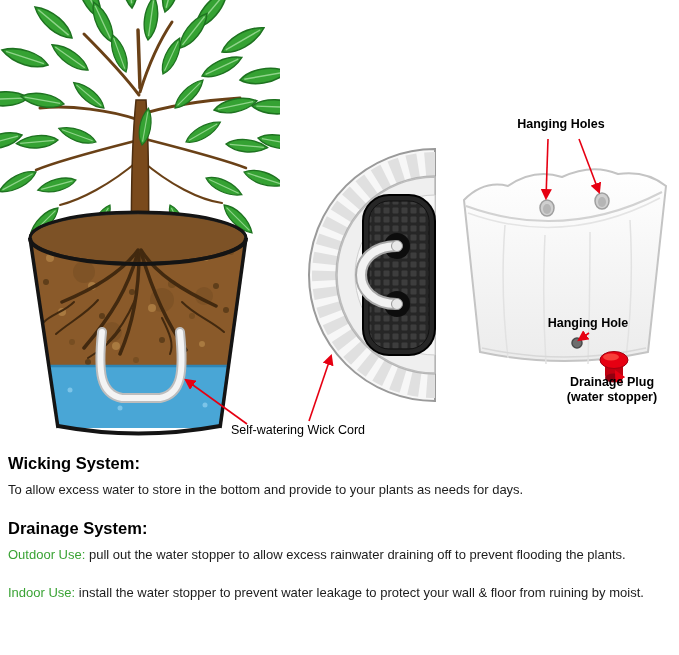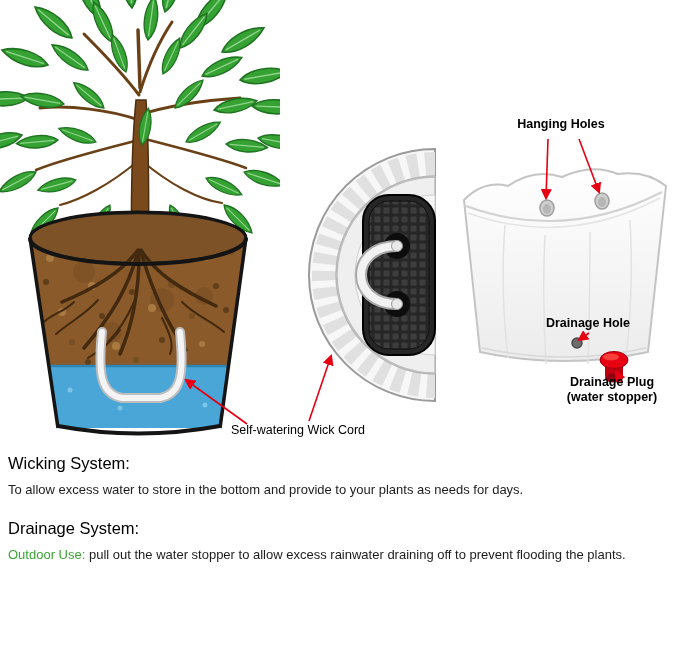--- a/index.html
+++ b/index.html
@@ -3,21 +3,21 @@
 <meta charset="utf-8">
 <style>
   html,body{margin:0;padding:0;background:#fff;}
   .canvas{position:relative;width:679px;height:655px;background:#fff;overflow:hidden;
           font-family:"Liberation Sans",sans-serif;}
   .ill{position:absolute;}
   .overlay{position:absolute;left:0;top:0;pointer-events:none;}
   .lbl{position:absolute;font-size:12.5px;color:#000;line-height:1.18;}
   .lbl.center{text-align:center;font-weight:bold;}
   .copy{position:absolute;left:8px;top:454px;width:663px;color:#1c1c1c;}
-  .copy h3{font-size:16.5px;font-weight:normal;color:#000;margin:0 0 8px 0;}
+  .copy h3{font-size:16.5px;font-weight:bold;color:#000;margin:0 0 8px 0;}
   .copy p{font-size:13px;line-height:1.38;margin:0 0 20px 0;}
   .copy p.gap{}
   .green{color:#3aa335;}
 </style>
 </head>
 <body>
 
 <div class="canvas">
 
   <svg class="ill" style="left:0;top:0" width="280" height="445" viewBox="0 0 280 445">
@@ -230,27 +230,28 @@
       <line x1="548" y1="139" x2="546" y2="198" marker-end="url(#arrow)"></line>
       <line x1="579" y1="139" x2="599" y2="192" marker-end="url(#arrow)"></line>
       <line x1="589" y1="333" x2="579" y2="340" marker-end="url(#arrow)"></line>
       <line x1="622" y1="383" x2="616" y2="372" marker-end="url(#arrow)"></line>
       <line x1="247" y1="424" x2="186" y2="380" marker-end="url(#arrow)"></line>
       <line x1="309" y1="421" x2="331" y2="356" marker-end="url(#arrow)"></line>
     </g>
   </svg>
 
   <div class="lbl center" style="left:506px;top:117px;width:110px">Hanging Holes</div>
-  <div class="lbl center" style="left:532px;top:316px;width:112px">Drainage Hole</div>
+  <div class="lbl center" style="left:532px;top:316px;width:112px">Hanging Hole</div>
   <div class="lbl center" style="left:552px;top:375px;width:120px">
     <div>Drainage Plug</div>
     <div>(water stopper)</div>
   </div>
   <div class="lbl" style="left:231px;top:423px;width:170px">Self-watering Wick Cord</div>
 
   <div class="copy">
     <h3>Wicking System:</h3>
     <p>To allow excess water to store in the bottom and provide to your plants as needs for days.</p>
     <h3>Drainage System:</h3>
     <p class="gap"><span class="green">Outdoor Use:</span> <span>pull out the water stopper to allow excess rainwater draining off to prevent flooding the plants.</span></p>
+    <p><span class="green">Indoor Use:</span> <span>install the water stopper to prevent water leakage to protect your wall &amp; floor from ruining by moist.</span></p>
   </div>
 
 </div>
 
 </body></html>

